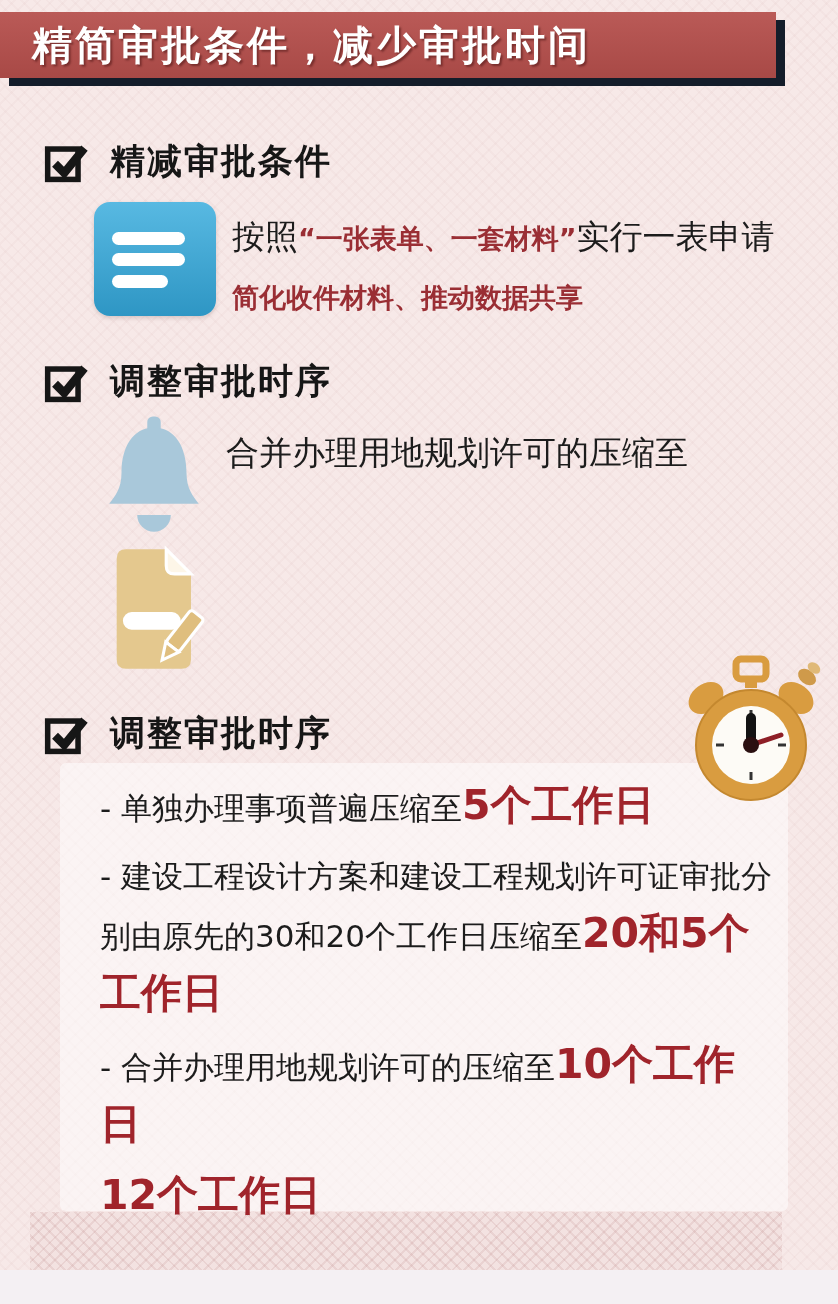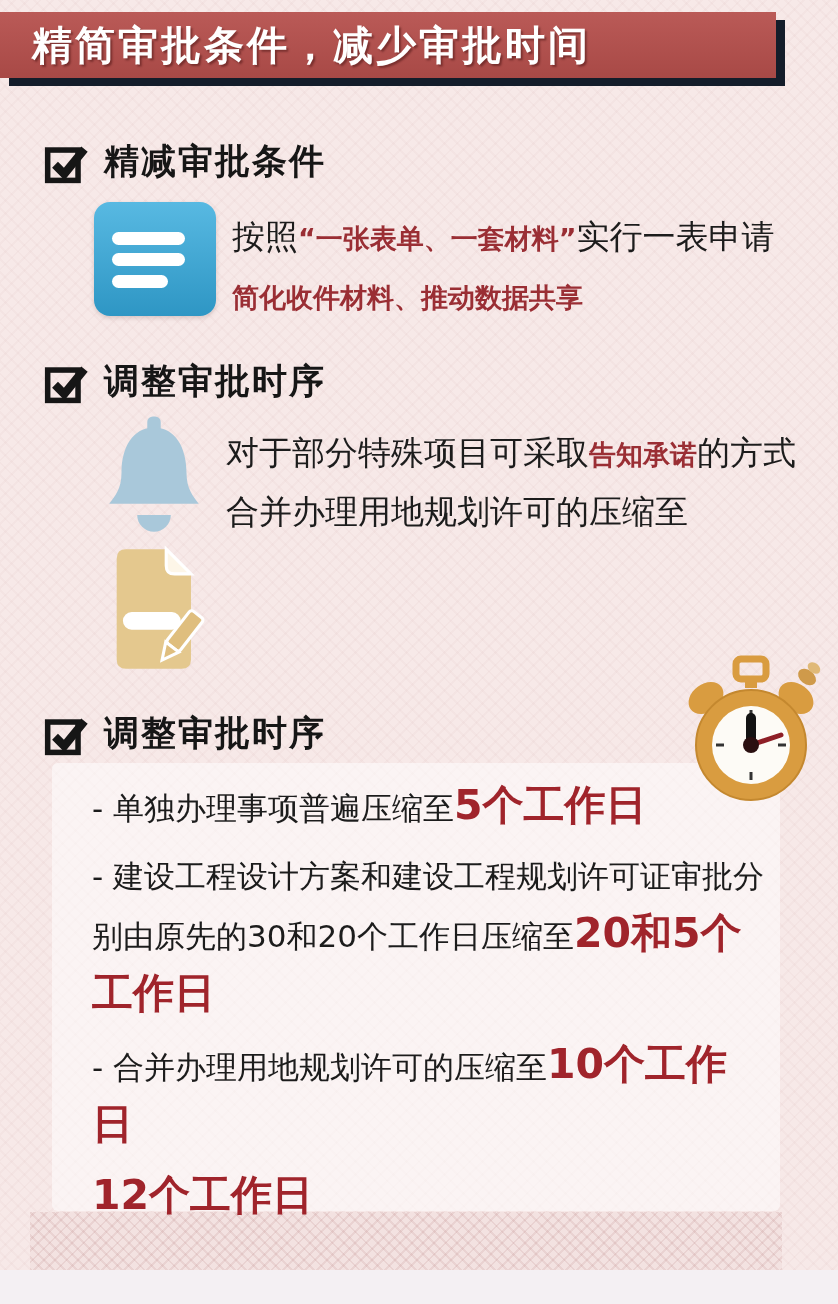--- a/index.html
+++ b/index.html
@@ -41,21 +41,21 @@
     white-space:nowrap;
   }
   .banner-fold{
     position:absolute;left:8px;top:65px;width:138px;height:29px;
     background:#1c2a3c;
     clip-path:polygon(0 0,100% 0,76% 100%,0 68%);
     z-index:-1;
   }
   
   .sec-heading{
-    position:absolute;display:flex;align-items:flex-end;gap:14px;
+    position:absolute;display:flex;align-items:flex-start;gap:20px;
   }
   .sec-heading .label{
     font-size:35px;font-weight:800;color:#161616;letter-spacing:2px;white-space:nowrap;
   }
   .checkbox{width:46px;height:46px;flex:0 0 auto;}
   
   .row{position:absolute;display:flex;align-items:flex-start;}
   .row .txt{margin-left:16px;}
   .line{font-size:33px;line-height:57px;white-space:nowrap;color:var(--text-black);}
   .seg-plain{color:var(--text-black);margin-top:24px;}
@@ -70,21 +70,21 @@
   }
   .doc-blue i{position:absolute;background:#fff;height:13px;border-radius:7px;}
   .doc-blue i:nth-child(1){left:15%;top:26%;width:60%;}
   .doc-blue i:nth-child(2){left:15%;top:45%;width:60%;}
   .doc-blue i:nth-child(3){left:15%;top:64%;width:46%;}
   .icon-svg{flex:0 0 auto;display:block;}
   
   .clock{position:absolute;left:676px;top:650px;z-index:3;}
   
   .panel{
-    position:absolute;left:52px;top:763px;width:728px;height:448px;
+    position:absolute;left:60px;top:763px;width:728px;height:448px;
     background:rgba(255,255,255,0.52);
     border-radius:6px;z-index:1;
     padding:14px 14px 0 40px;
   }
   .panel .item{
     font-size:31px;line-height:57px;margin-bottom:11px;
     color:var(--text-black);
   }
   
   .bottom-band{
@@ -137,21 +137,20 @@
     <span class="label">调整审批时序</span>
   </div>
 
   <div class="row" style="left:98px;top:414px;">
     <svg class="icon-svg" width="112" height="128" viewBox="0 0 100 114">
       <rect x="44" y="2" width="12" height="18" rx="5" fill="var(--bell-blue)"></rect>
       <path d="M50,12 C31,12 21,30 21,52 C21,67 15,73 10,80 L90,80 C85,73 79,67 79,52 C79,30 69,12 50,12 Z" fill="var(--bell-blue)"></path>
       <path d="M35,90 L65,90 A15,15 0 0 1 35,90 Z" fill="var(--bell-blue)"></path>
     </svg>
     <div class="txt" style="padding-top:10px;">
-      <div class="line"><span class="seg-plain">对于部分特殊项目可采取</span><span class="seg-em">告知承诺</span><span class="seg-plain">的方式</span></div>
       <div class="line"><span class="seg-plain">合并办理用地规划许可的压缩至</span></div>
     </div>
   </div>
 
   <div class="row" style="left:102px;top:544px;">
     <svg class="icon-svg" width="114" height="130" viewBox="0 0 110 126">
       <path d="M14,14 q0,-9 9,-9 H62 l24,24 V112 q0,9 -9,9 H23 q-9,0 -9,-9 Z" fill="var(--doc-tan)"></path>
       <path d="M62,5 l24,24 H70 q-8,0 -8,-8 Z" fill="#fdf6e8" stroke="#fff" stroke-width="3"></path>
       <rect x="20" y="66" width="56" height="17" rx="8.5" fill="#fff"></rect>
       <g transform="translate(74,92) rotate(38)">

